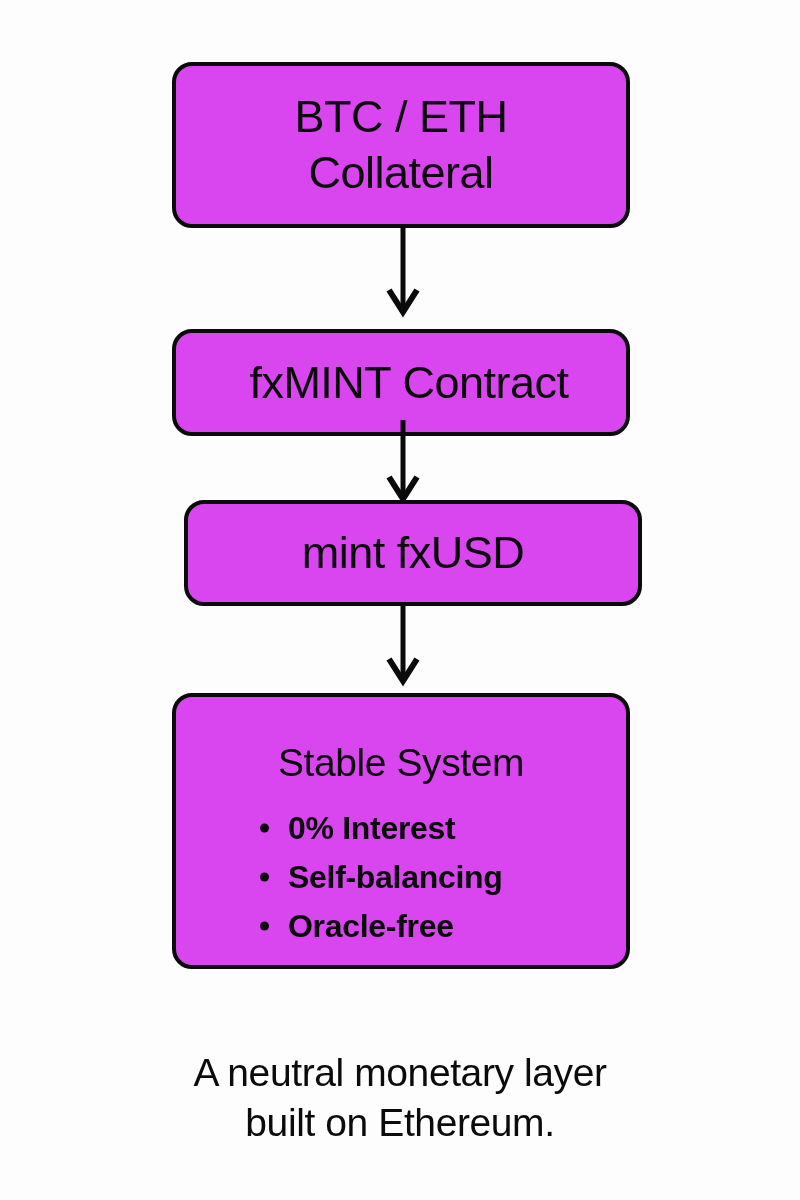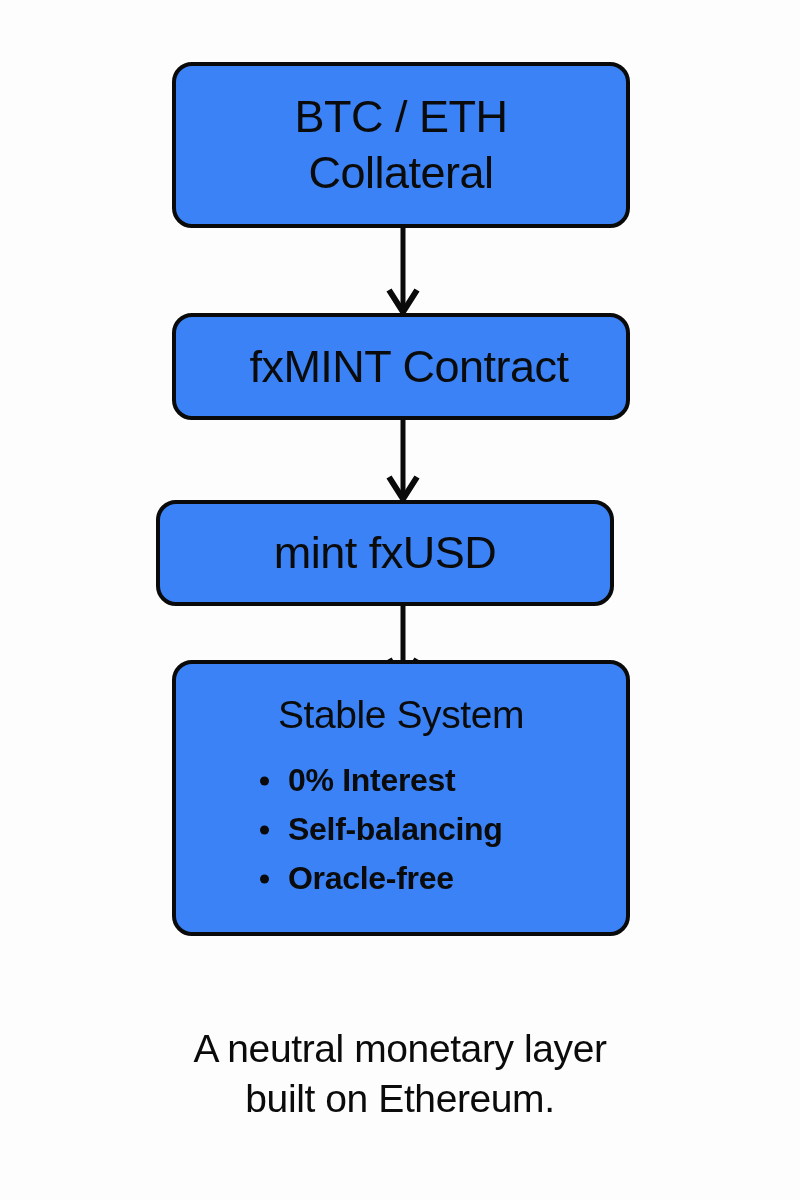--- a/index.html
+++ b/index.html
@@ -19,58 +19,58 @@
   #diagram-root {
     position: relative;
     width: 800px;
     height: 1200px;
   }
 
   
   .node-box {
     position: absolute;
     box-sizing: border-box;
-    background: #3b82f6;
+    background: #d946ef;
     border: 4px solid #0a0a0a;
     border-radius: 20px;
     display: flex;
     flex-direction: column;
     align-items: center;
     justify-content: center;
     text-align: center;
   }
 
   .node-box.box-collateral {
     left: 172px;
     top: 62px;
     width: 458px;
     height: 166px;
   }
 
   .node-box.box-contract {
     left: 172px;
-    top: 313px;
+    top: 329px;
     width: 458px;
     height: 107px;
     padding-left: 16px;
   }
 
   .node-box.box-mint {
-    left: 156px;
+    left: 184px;
     top: 500px;
     width: 458px;
     height: 106px;
   }
 
   .node-box.box-system {
     left: 172px;
-    top: 660px;
+    top: 693px;
     width: 458px;
     height: 276px;
-    justify-content: flex-start;
+    justify-content: center;
     padding-top: 28px;
   }
 
   .node-title-xl {
     font-size: 45px;
     line-height: 56px;
     font-weight: 400;
     letter-spacing: -0.5px;
     white-space: pre-line;
   }
@@ -134,21 +134,21 @@
   }
 
   .conn-1 { top: 228px; height: 86px; }
   .conn-2 { top: 420px; height: 81px; }
   .conn-3 { top: 606px; height: 77px; }
 
   
   #caption {
     position: absolute;
     left: 0;
-    top: 1024px;
+    top: 1048px;
     width: 800px;
     text-align: center;
     font-size: 39px;
     line-height: 50px;
     letter-spacing: -0.4px;
     white-space: pre-line;
     color: #0b0b0b;
   }
 </style>
 </head>

